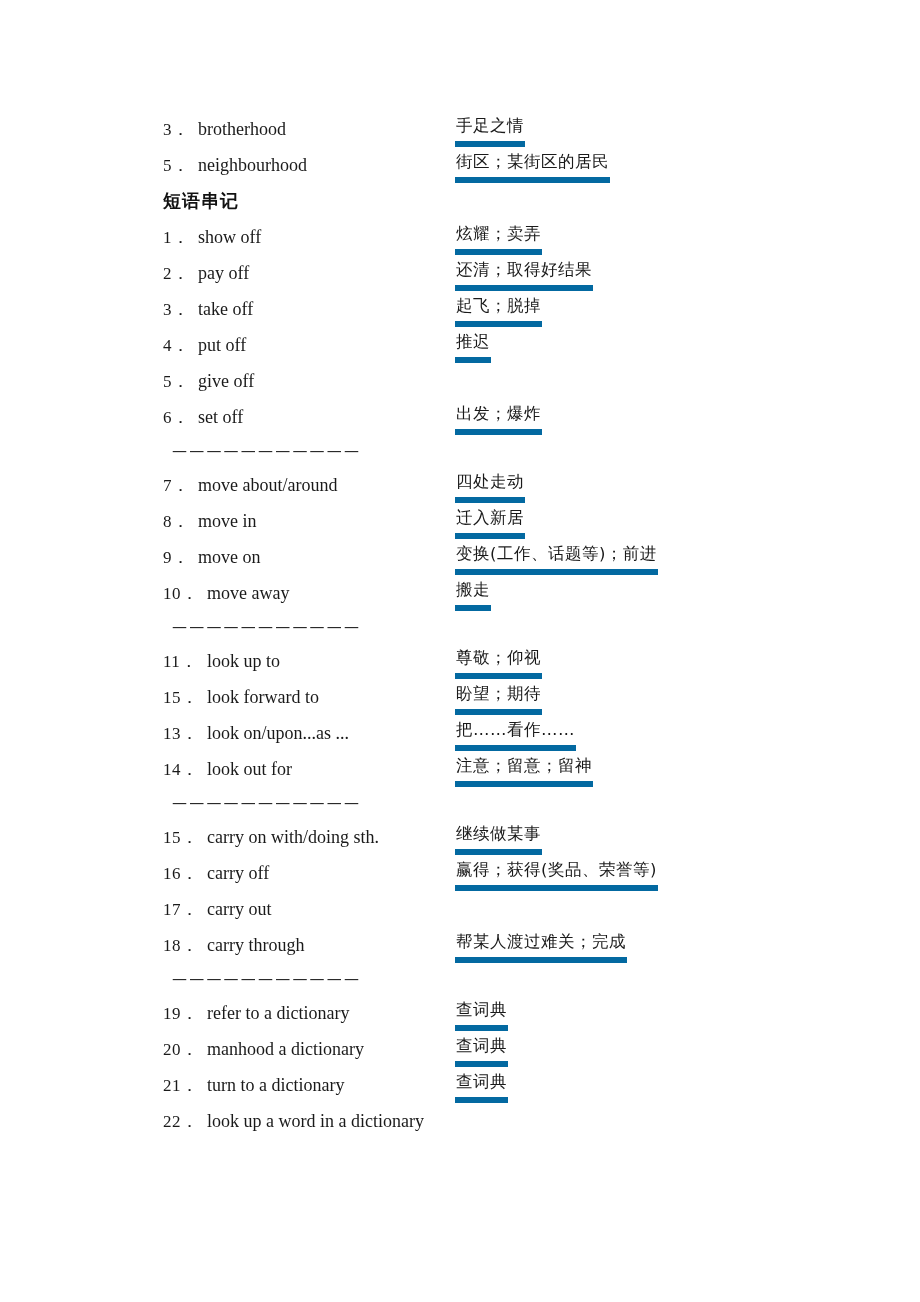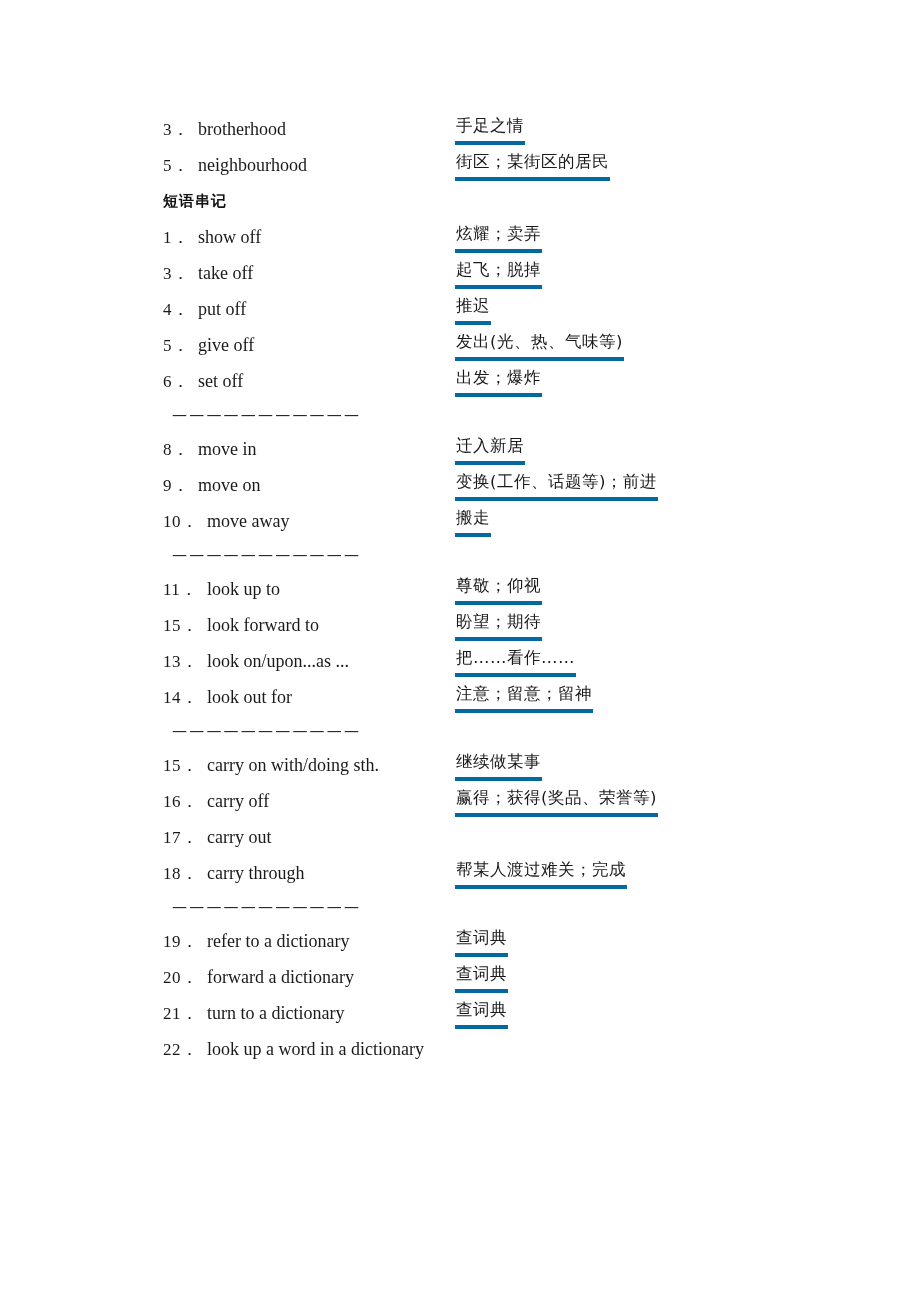--- a/index.html
+++ b/index.html
@@ -56,35 +56,35 @@
     font-size: 18px;
     vertical-align: baseline;
   }
 
   .trans {
     position: absolute;
     left: 292px;
     top: 0;
     font-family: "DejaVu Sans", "Liberation Sans", sans-serif;
     font-size: 16.5px;
-    border-bottom: 4px solid #0369a1;
+    border-bottom: 6px solid #0369a1;
     line-height: 30px;
     height: 30px;
     padding: 0 1px;
     letter-spacing: 0.5px;
   }
 
   
   .section-head {
     position: relative;
     height: 36px;
     line-height: 36px;
     font-family: "DejaVu Sans", "Liberation Sans", sans-serif;
     font-weight: bold;
-    font-size: 15px;
+    font-size: 18px;
     letter-spacing: 1px;
     color: #111;
   }
 
   
   .sep {
     position: relative;
     height: 32px;
     line-height: 32px;
     font-family: "DejaVu Sans", "Liberation Sans", sans-serif;
@@ -113,41 +113,48 @@
     </div>
 
     <div class="section-head">短语串记</div>
 
     <div>
       <div class="row">
         <span class="num">1．</span><span class="term">show off</span>
         <span class="trans">炫耀；卖弄</span>
       </div>
       <div class="row">
+        <span class="num">2．</span><span class="term">pay off</span>
+        <span class="trans">还清；取得好结果</span>
+      </div>
+      <div class="row">
         <span class="num">3．</span><span class="term">take off</span>
         <span class="trans">起飞；脱掉</span>
       </div>
       <div class="row">
         <span class="num">4．</span><span class="term">put off</span>
         <span class="trans">推迟</span>
       </div>
       <div class="row">
         <span class="num">5．</span><span class="term">give off</span>
-        <span class="trans">发出(光、热、气味等)</span>
       </div>
       <div class="row">
         <span class="num">6．</span><span class="term">set off</span>
         <span class="trans">出发；爆炸</span>
       </div>
     </div>
 
     <div class="sep">———————————</div>
 
     <div>
       <div class="row">
+        <span class="num">7．</span><span class="term">move about/around</span>
+        <span class="trans">四处走动</span>
+      </div>
+      <div class="row">
         <span class="num">8．</span><span class="term">move in</span>
         <span class="trans">迁入新居</span>
       </div>
       <div class="row">
         <span class="num">9．</span><span class="term">move on</span>
         <span class="trans">变换(工作、话题等)；前进</span>
       </div>
       <div class="row">
         <span class="num wide">10．</span><span class="term">move away</span>
         <span class="trans">搬走</span>
@@ -196,21 +203,21 @@
     </div>
 
     <div class="sep">———————————</div>
 
     <div>
       <div class="row">
         <span class="num wide">19．</span><span class="term">refer to a dictionary</span>
         <span class="trans">查词典</span>
       </div>
       <div class="row">
-        <span class="num wide">20．</span><span class="term">forward a dictionary</span>
+        <span class="num wide">20．</span><span class="term">manhood a dictionary</span>
         <span class="trans">查词典</span>
       </div>
       <div class="row">
         <span class="num wide">21．</span><span class="term">turn to a dictionary</span>
         <span class="trans">查词典</span>
       </div>
       <div class="row">
         <span class="num wide">22．</span><span class="term">look up a word in a dictionary</span>
       </div>
     </div>

